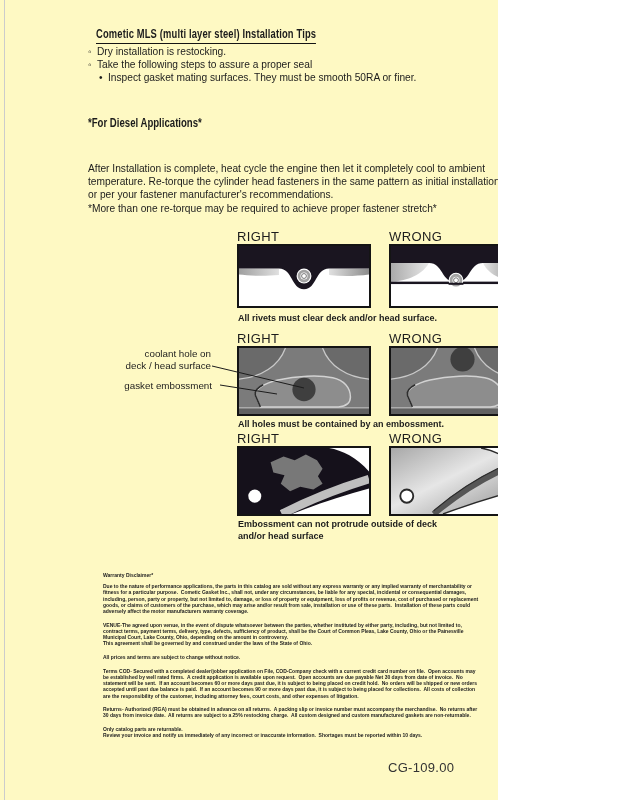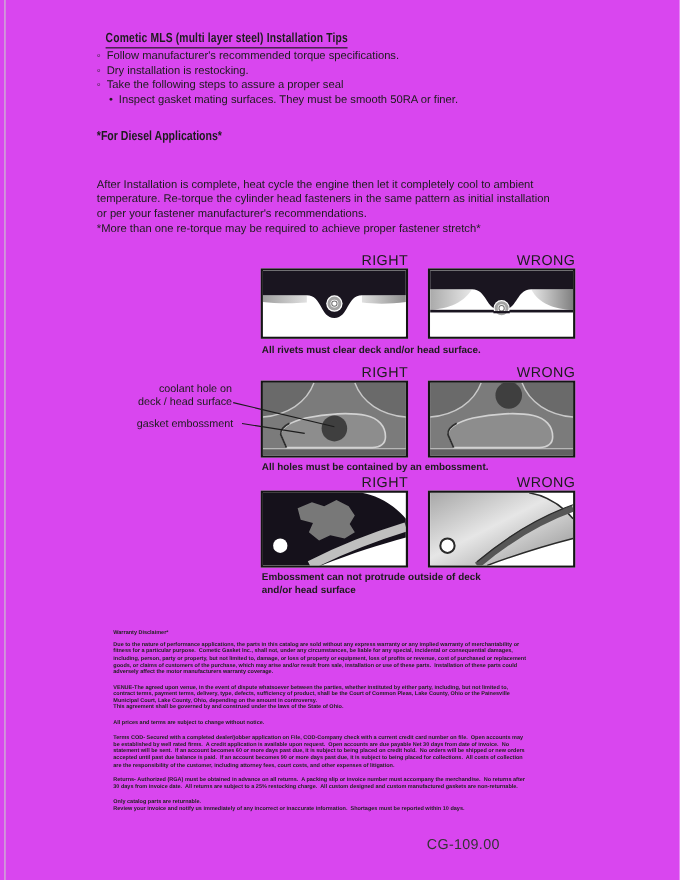--- a/index.html
+++ b/index.html
@@ -1,17 +1,17 @@
 <!DOCTYPE html>
 <html><head>
 <meta charset="utf-8">
 <style>
   html,body { margin:0; padding:0; background:#ffffff; }
   .page {
-    position:relative; width:618px; height:800px; background:#d946ef;
+    position:relative; width:498px; height:800px; background:#fef9c3;
     font-family:"Liberation Sans", sans-serif; color:#1c1c1c; overflow:hidden;
   }
   .abs { position:absolute; }
 
   .edge-line { left:4px; top:0; width:1px; height:800px; background:#cccccc; }
 
   .doc-title {
     left:96px; top:27px; font-size:12px; font-weight:bold; letter-spacing:.2px;
     transform:scaleX(.78); transform-origin:left top; white-space:nowrap;
     border-bottom:1.6px solid #141414; padding-bottom:2px;
@@ -25,21 +25,21 @@
 
   .diesel-heading {
     left:88px; top:116px; font-size:12px; font-weight:bold;
     transform:scaleX(.8); transform-origin:left top; white-space:nowrap;
   }
   .body-para { font-size:10.2px; line-height:13.2px; white-space:pre; }
   .p1 { left:88px; top:130px; }
   .p2 { left:88px; top:162px; }
   .note { left:88px; top:202px; }
 
-  .rw-label { width:134px; text-align:right; font-size:13px; letter-spacing:.4px; white-space:nowrap; }
+  .rw-label { width:134px; text-align:left; font-size:13px; letter-spacing:.4px; white-space:nowrap; }
   .diagram-img { width:130px; border:2px solid #141414; background:#fff; line-height:0; }
   .diagram-img svg { display:block; }
   .cap { font-size:9px; font-weight:bold; white-space:pre-line; line-height:12px; }
 
   .callout { font-size:9.8px; line-height:11.5px; text-align:right; white-space:pre-line; }
   .co-coolant { left:95px; top:348px; width:116px; }
   .co-emboss  { left:89px; top:380px; width:123px; }
 
   .legal { left:103px; top:572px; width:440px; font-size:5px; line-height:6.2px;
     font-weight:bold; color:#222222; }
@@ -51,21 +51,20 @@
 </head>
 <body>
 
 <div class="page">
 
   <div class="abs edge-line"></div>
 
   <div class="abs doc-title">Cometic MLS (multi layer steel) Installation Tips</div>
 
   <ul class="abs bullets">
-    <li><span class="marker">◦</span><span>Follow manufacturer's recommended torque specifications.</span></li>
     <li><span class="marker">◦</span><span>Dry installation is restocking.</span></li>
     <li><span class="marker">◦</span><span>Take the following steps to assure a proper seal</span></li>
     <li class="sub"><span class="marker">•</span><span>Inspect gasket mating surfaces.  They must be smooth 50RA or finer.</span></li>
   </ul>
 
   <div class="abs diesel-heading">*For Diesel Applications*</div>
   <div class="abs body-para p2">After Installation is complete, heat cycle the engine then let it completely cool to ambient
 temperature. Re-torque the cylinder head fasteners in the same pattern as initial installation
 or per your fastener manufacturer's recommendations.</div>
   <div class="abs body-para note">*More than one re-torque may be required to achieve proper fastener stretch*</div>

